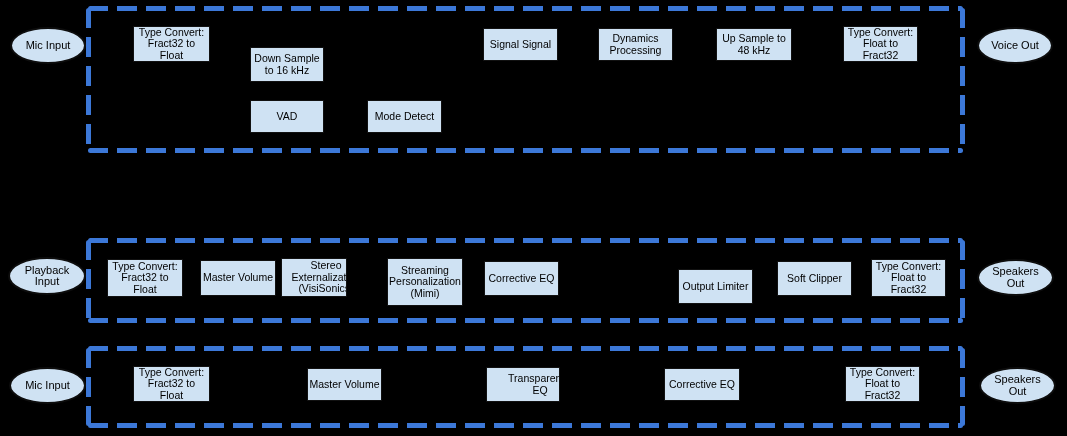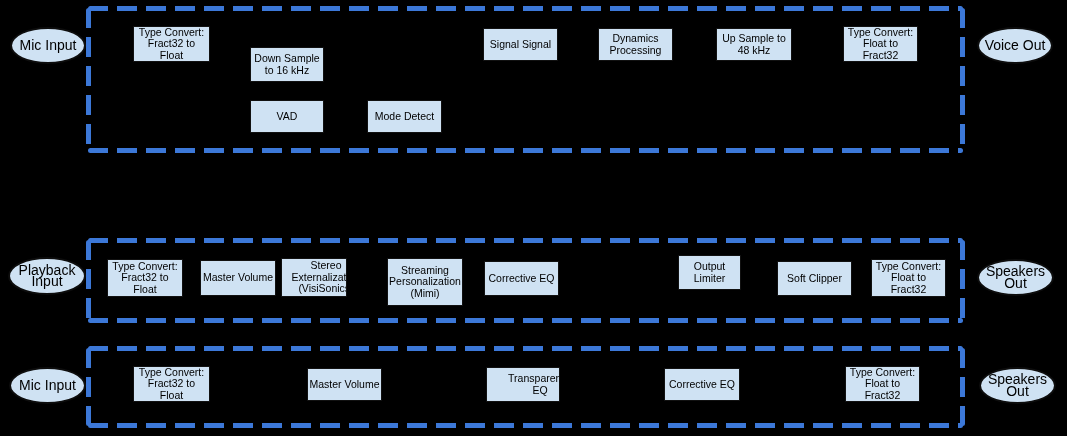--- a/index.html
+++ b/index.html
@@ -31,21 +31,21 @@
     box-sizing:border-box;
     overflow:hidden;
   }
   .ellipse{
     position:absolute;
     background:#cfe2f3;
     border:2px solid #0d0d0d;
     border-radius:50%;
     display:flex;align-items:center;justify-content:center;
     text-align:center;
-    font-size:14px;line-height:11.5px;
+    font-size:11px;line-height:11.5px;
     white-space:pre-line;
     box-sizing:border-box;
   }
 </style>
 </head>
 <body>
 
 <div class="canvas">
 
   <div class="group" style="left:86px;top:6px;width:879px;height:147px;">
@@ -98,21 +98,21 @@
 Fract32 to
 Float</div>
   <div class="node" style="left:200px;top:260px;width:76px;height:36px;">Master Volume</div>
   <div class="node" style="left:281px;top:258px;width:66px;height:39px;padding-left:24px;">Stereo
 Externalization
 (VisiSonics)</div>
   <div class="node" style="left:387px;top:258px;width:76px;height:48px;">Streaming
 Personalization
 (Mimi)</div>
   <div class="node" style="left:484px;top:261px;width:75px;height:35px;">Corrective EQ</div>
-  <div class="node" style="left:678px;top:255px;width:63px;height:35px;">Output Limiter</div>
+  <div class="node" style="left:678px;top:269px;width:75px;height:35px;">Output Limiter</div>
   <div class="node" style="left:777px;top:261px;width:75px;height:35px;">Soft Clipper</div>
   <div class="node" style="left:871px;top:259px;width:75px;height:38px;">Type Convert:
 Float to
 Fract32</div>
 
   <div class="ellipse" style="left:977px;top:259px;width:77px;height:37px;">Speakers
 Out</div>
 
   <div class="ellipse" style="left:9px;top:367px;width:77px;height:37px;">Mic Input</div>
 

